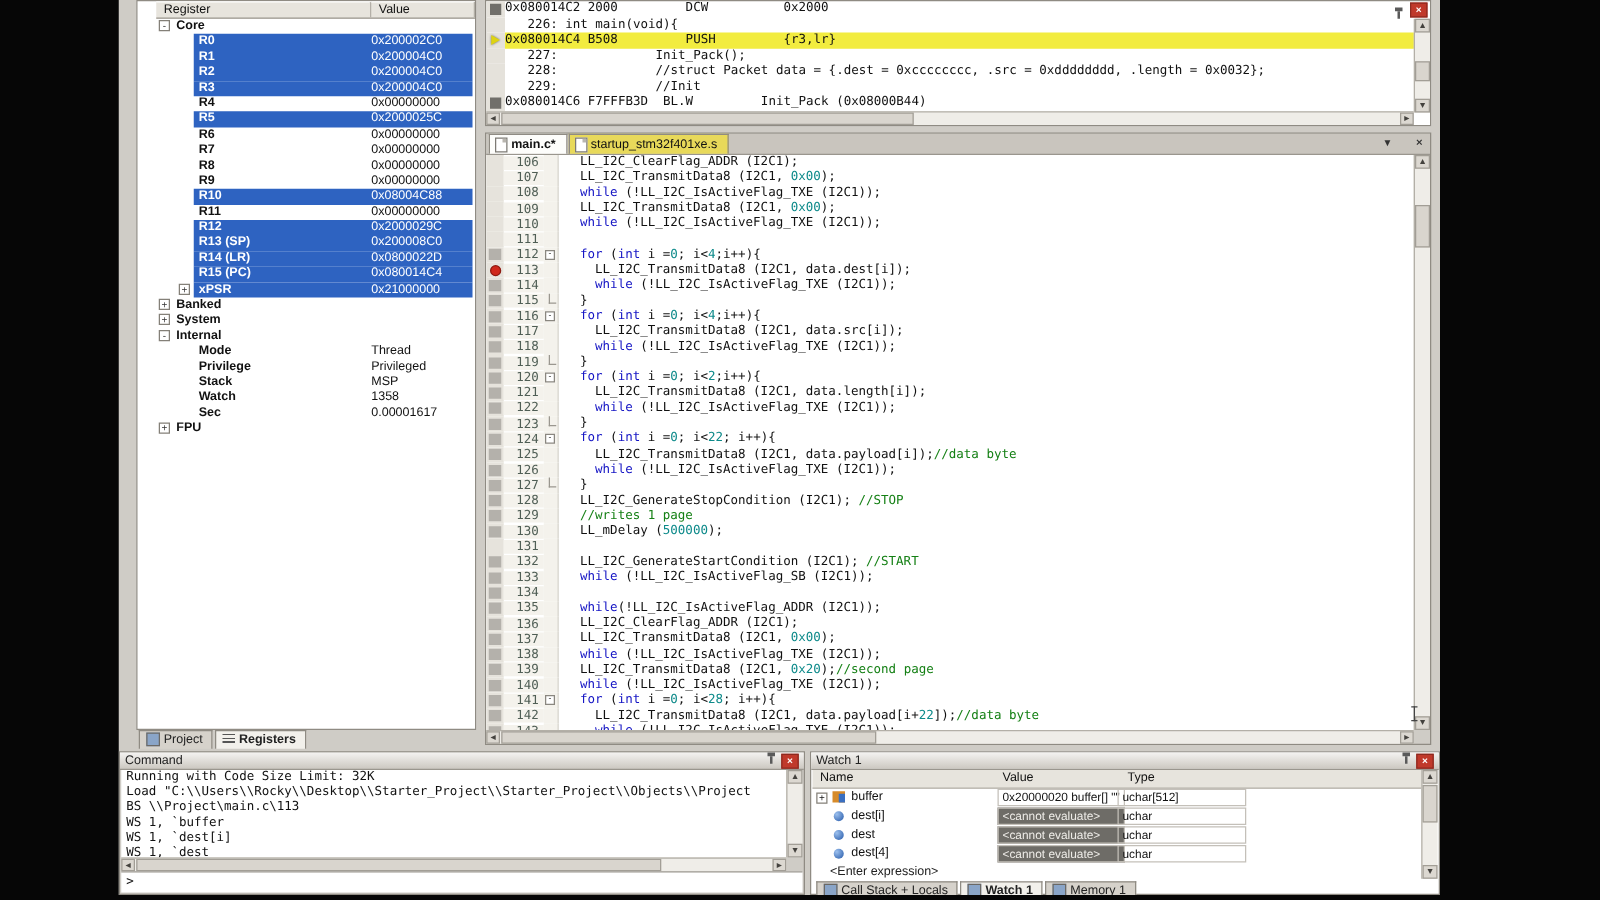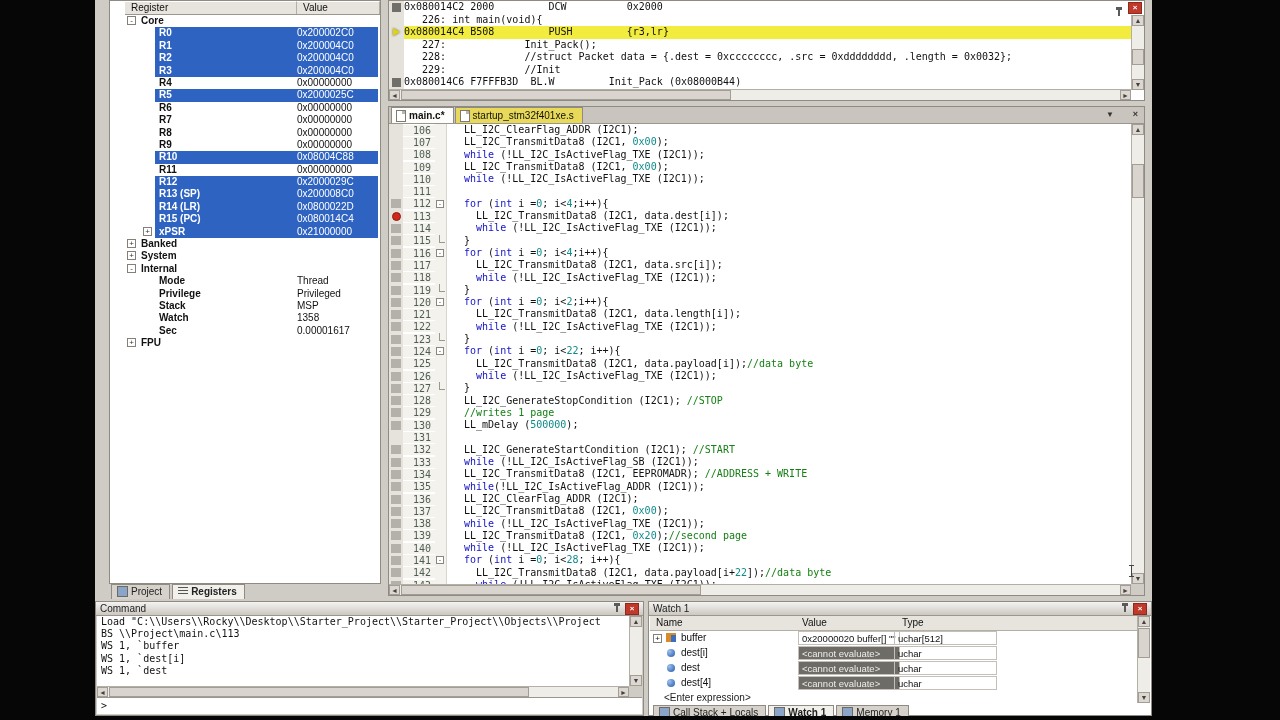--- a/index.html
+++ b/index.html
@@ -511,21 +511,20 @@
             <span class="eln">133</span>
             <span class="efold"></span>
             <pre class="ecode"><span class="kw">while</span> (!LL_I2C_IsActiveFlag_SB (I2C1));</pre>
           </div>
           <div class="eline">
             <span class="em">
               <i class="chg"></i>
             </span>
             <span class="eln">134</span>
             <span class="efold"></span>
-            <pre class="ecode">LL_I2C_TransmitData8 (I2C1, EEPROMADR); <span class="com">//ADDRESS + WRITE</span></pre>
           </div>
           <div class="eline">
             <span class="em">
               <i class="chg"></i>
             </span>
             <span class="eln">135</span>
             <span class="efold"></span>
             <pre class="ecode"><span class="kw">while</span>(!LL_I2C_IsActiveFlag_ADDR (I2C1));</pre>
           </div>
           <div class="eline">
@@ -608,20 +607,21 @@
       <div id="ibeam" style="left:742px;top:458px;"></div>
     </div>
 
     <div id="cmdwin" class="win">
       <div class="titlebar">
         <span class="tlabel">Command</span>
         <span><i class="pin"></i></span>
         <span class="closebox">×</span>
       </div>
       <div id="cmdbody">
+          <div class="cline">Running with Code Size Limit: 32K</div>
           <div class="cline">Load "C:\\Users\\Rocky\\Desktop\\Starter_Project\\Starter_Project\\Objects\\Project</div>
           <div class="cline">BS \\Project\main.c\113</div>
           <div class="cline">WS 1, `buffer</div>
           <div class="cline">WS 1, `dest[i]</div>
           <div class="cline">WS 1, `dest</div>
         </div>
       <div class="sb sbv" style="right:1px;top:14px;height:70px;">
         <div class="sbbtn" style="top:0;left:0;right:0;height:11px;">▲</div>
         <div class="sbbtn" style="bottom:0;left:0;right:0;height:11px;">▼</div>
       </div>

